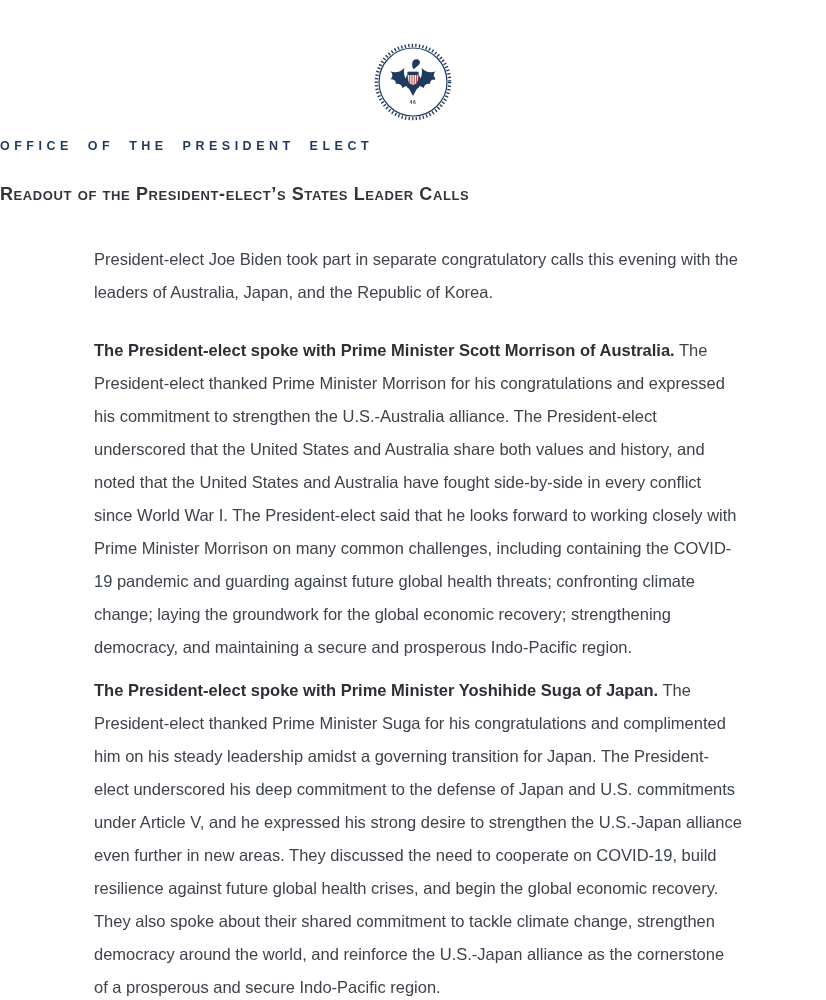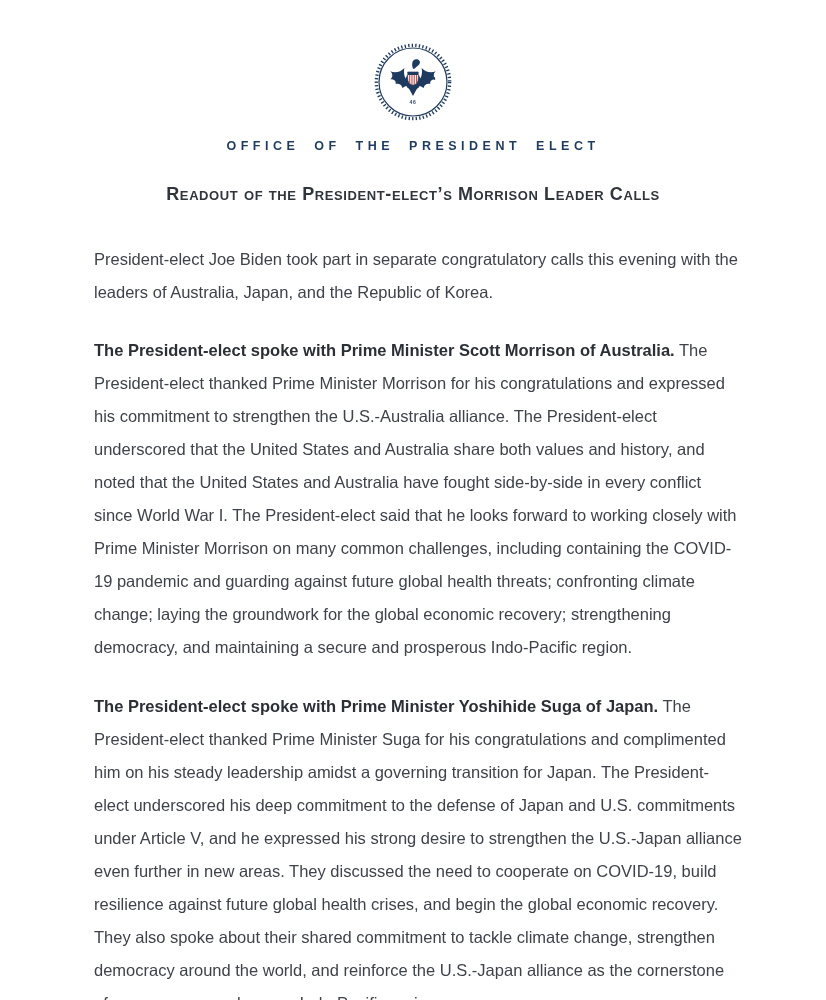--- a/index.html
+++ b/index.html
@@ -18,21 +18,21 @@
     font-family: "Liberation Sans", sans-serif;
     overflow: hidden;
   }
   .page {
     position: relative;
     width: 826px;
     height: 1000px;
     background: var(--page-bg, #ffffff);
   }
   .doc-header {
-    text-align: center;
+    text-align: left;
     padding-top: 42px;
   }
   .seal {
     display: block;
     width: 80px;
     height: 80px;
     margin: 0 auto;
   }
   .seal .ring-ticks {
     fill: none;
@@ -75,21 +75,21 @@
   .doc-body {
     margin: 38px auto 0 94px;
     width: 648px;
     color: var(--body-text, #3e434b);
     font-size: 16.5px;
     line-height: 33px;
   }
   .doc-body p {
     margin: 0 0 25px 0;
   }
-  .doc-body p.para-australia { margin-bottom: 26px; }
+  .doc-body p.para-australia { margin-bottom: 10px; }
   .doc-body strong {
     color: #2b2f36;
     font-weight: bold;
   }
 </style>
 </head>
 <body>
 
 <div class="page">
 
@@ -139,21 +139,21 @@
           <rect class="stripe" x="64.4" y="49.5" width="1.7" height="16"></rect>
           <rect class="navy" x="52" y="45" width="16" height="4.5"></rect>
         </g>
       </g>
 
       <text class="seal-number" x="60" y="93" text-anchor="middle">46</text>
     </svg>
 
     <div class="org-line">OFFICE OF THE PRESIDENT ELECT</div>
 
-    <h1 class="doc-title">Readout of the President-elect’s Morrison Leader Calls</h1>
+    <h1 class="doc-title">Readout of the President-elect’s States Leader Calls</h1>
   </header>
 
   <main class="doc-body">
 
     <p class="para-intro"><span>President-elect Joe Biden took part in separate congratulatory calls this evening with the leaders of Australia, Japan, and the Republic of Korea.</span></p>
 
     <p class="para-australia"><strong>The President-elect spoke with Prime Minister Scott Morrison of Australia.</strong><span> The President-elect thanked Prime Minister Morrison for his congratulations and expressed his commitment to strengthen the U.S.-Australia alliance. The President-elect underscored that the United States and Australia share both values and history, and noted that the United States and Australia have fought side-by-side in every conflict since World War I. The President-elect said that he looks forward to working closely with Prime Minister Morrison on many common challenges, including containing the COVID-19 pandemic and guarding against future global health threats; confronting climate change; laying the groundwork for the global economic recovery; strengthening democracy, and maintaining a secure and prosperous Indo-Pacific region.</span></p>
 
     <p class="para-japan"><strong>The President-elect spoke with Prime Minister Yoshihide Suga of Japan.</strong><span> The President-elect thanked Prime Minister Suga for his congratulations and complimented him on his steady leadership amidst a governing transition for Japan. The President-elect underscored his deep commitment to the defense of Japan and U.S. commitments under Article V, and he expressed his strong desire to strengthen the U.S.-Japan alliance even further in new areas. They discussed the need to cooperate on COVID-19, build resilience against future global health crises, and begin the global economic recovery. They also spoke about their shared commitment to tackle climate change, strengthen democracy around the world, and reinforce the U.S.-Japan alliance as the cornerstone of a prosperous and secure Indo-Pacific region.</span></p>
 

